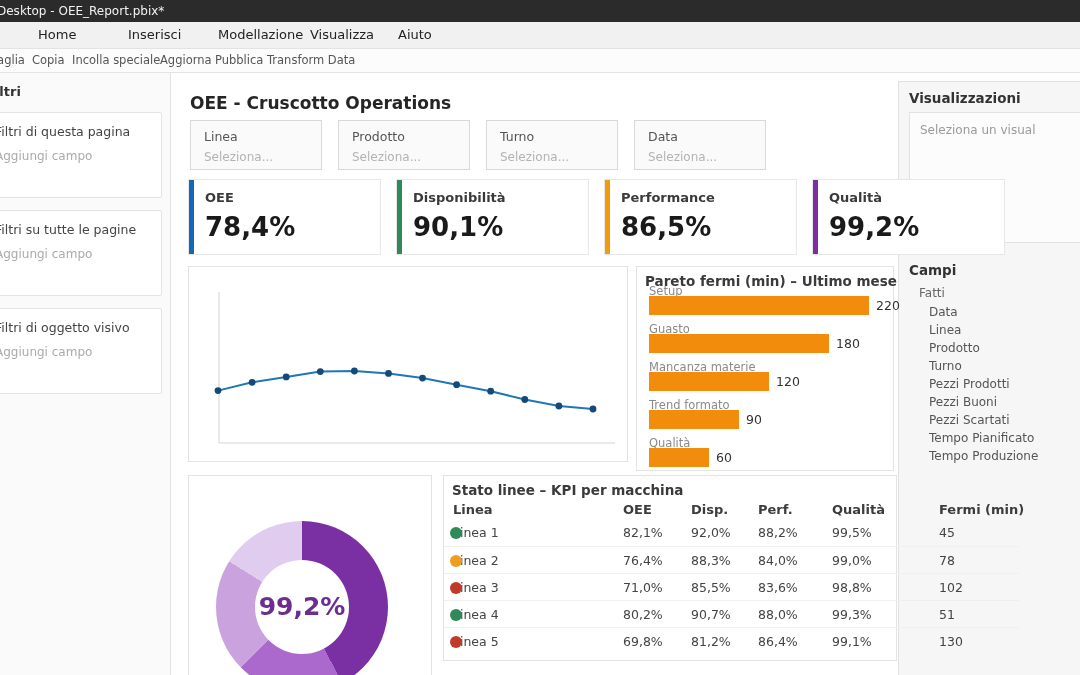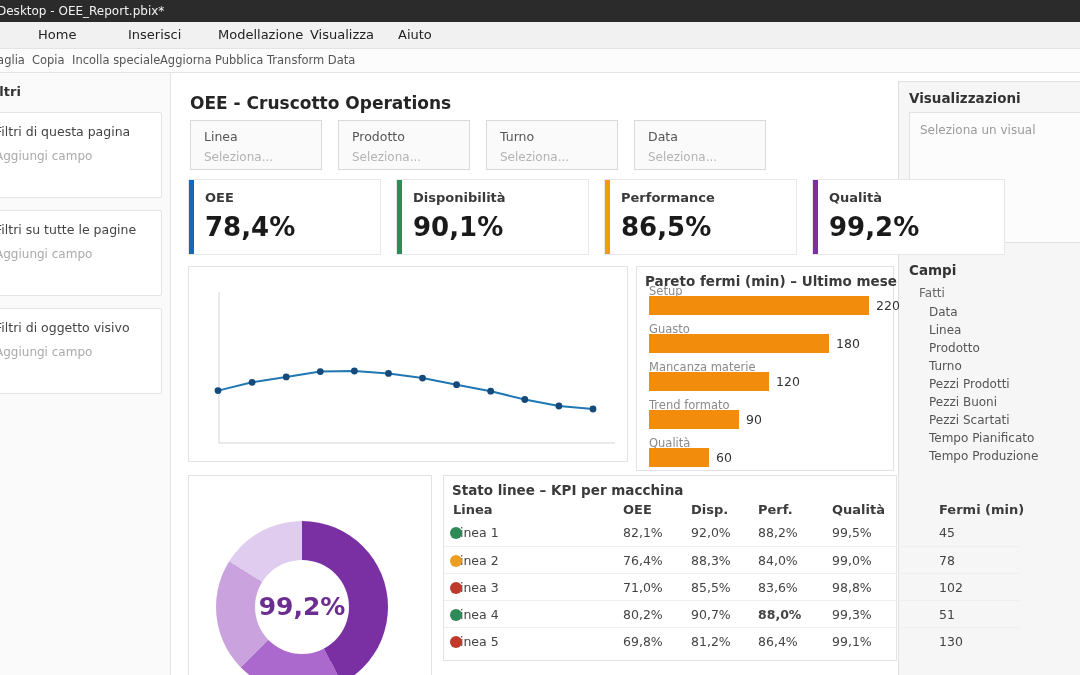--- a/index.html
+++ b/index.html
@@ -219,21 +219,21 @@
       <div class="t-cell" style="left: 247px;">85,5%</div>
       <div class="t-cell" style="left: 314px;">83,6%</div>
       <div class="t-cell" style="left: 388px;">98,8%</div>
       <div class="t-cell" style="left: 495px;">102</div>
     </div>
     <div class="t-row sep" style="top: 124px;">
       <div class="status-dot" style="background: rgb(46, 139, 87);"></div>
       <div class="t-cell t-linea" style="left: 9px;">Linea 4</div>
       <div class="t-cell" style="left: 179px;">80,2%</div>
       <div class="t-cell" style="left: 247px;">90,7%</div>
-      <div class="t-cell" style="left: 314px; font-weight: bold;">88,0%</div>
+      <div class="t-cell" style="left: 314px;">88,0%</div>
       <div class="t-cell" style="left: 388px;">99,3%</div>
       <div class="t-cell" style="left: 495px;">51</div>
     </div>
     <div class="t-row sep" style="top: 151px;">
       <div class="status-dot" style="background: rgb(191, 58, 43);"></div>
       <div class="t-cell t-linea" style="left: 9px;">Linea 5</div>
       <div class="t-cell" style="left: 179px;">69,8%</div>
       <div class="t-cell" style="left: 247px;">81,2%</div>
       <div class="t-cell" style="left: 314px;">86,4%</div>
       <div class="t-cell" style="left: 388px;">99,1%</div>

